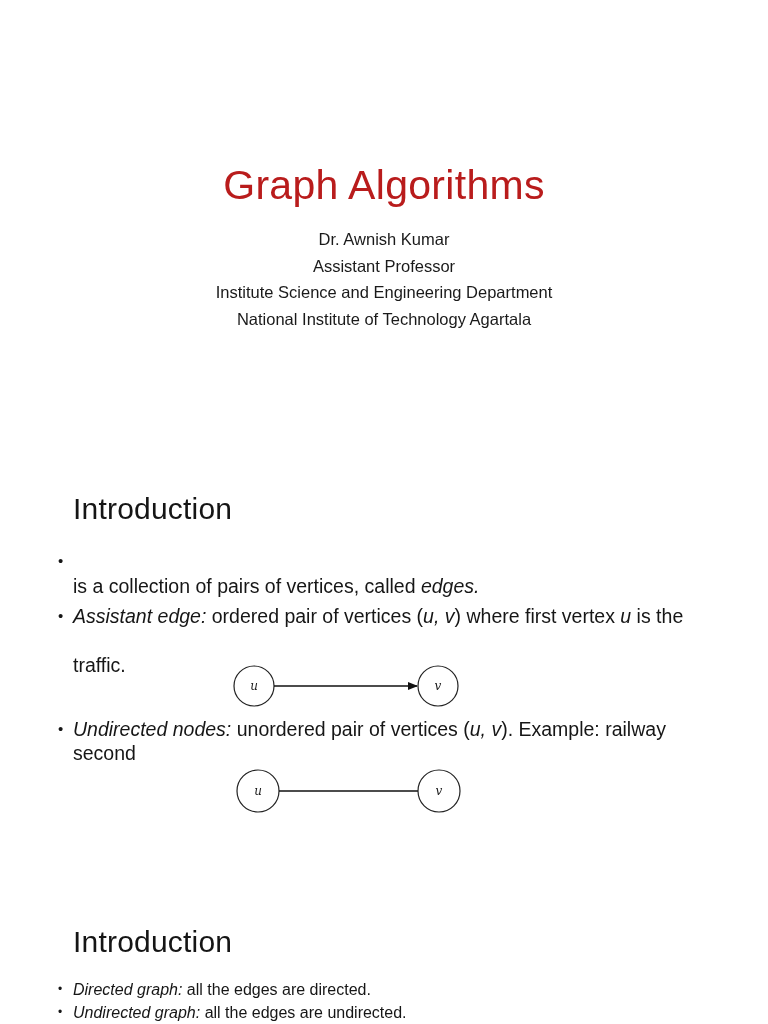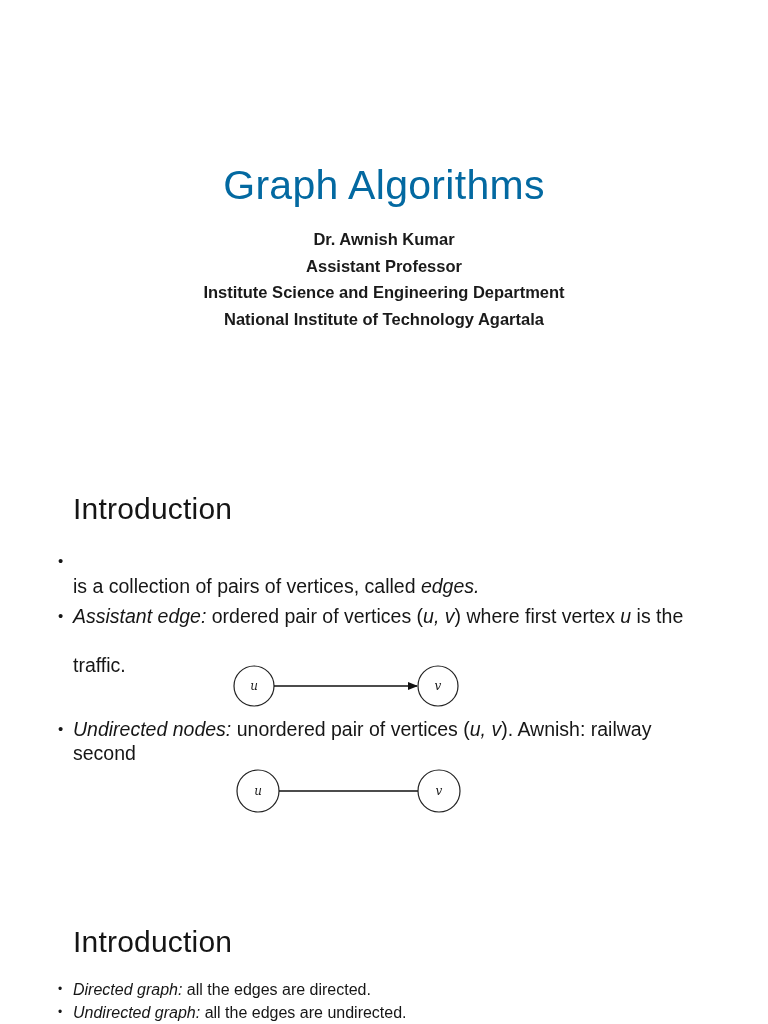--- a/index.html
+++ b/index.html
@@ -25,33 +25,32 @@
     .title-slide { top: 0; height: 384px; }
     .main-title {
       position: absolute;
       top: 162px;
       left: 0;
       width: 768px;
       text-align: center;
       font-size: 41px;
       font-weight: normal;
       letter-spacing: 0.3px;
-      color: #0369a1;
+      color: #b91c1c;
       margin: 0;
     }
     .subtitle-block {
       position: absolute;
       top: 226px;
       left: 0;
       width: 768px;
       text-align: center;
       font-size: 16.5px;
       line-height: 26.5px;
       color: #1a1a1a;
-      font-weight: bold;
     }
     .subtitle-line { display: block; }
 
     
     .intro-slide-1 { top: 384px; height: 500px; }
     .intro-slide-2 { top: 884px; height: 140px; }
     .slide-heading {
       position: absolute;
       left: 59px;
       font-size: 30px;
@@ -122,21 +121,21 @@
     <li class="bullet">
       <br>
       <span class="line"><span>is a collection of pairs of vertices, called </span><span class="it">edges.</span></span>
     </li>
     <li class="bullet" style="margin-top: 6px;">
       <span class="line"><span class="it">Assistant edge:</span><span> ordered pair of vertices (</span><span class="it">u, v</span><span>) where first vertex </span><span class="it">u</span><span> is the</span></span><br>
       <br>
       <span class="line"><span>traffic.</span></span>
     </li>
     <li class="bullet" style="margin-top: 39px;">
-      <span class="line"><span class="it">Undirected nodes:</span><span> unordered pair of vertices (</span><span class="it">u, v</span><span>). Awnish: railway</span></span><br>
+      <span class="line"><span class="it">Undirected nodes:</span><span> unordered pair of vertices (</span><span class="it">u, v</span><span>). Example: railway</span></span><br>
       <span class="line"><span>second</span></span>
     </li>
   </ul>
 
   <div class="diagram" style="left: 228px; top: 276px;">
     <svg width="240" height="50" viewBox="0 0 240 50">
       <defs>
         <marker id="arrowhead" markerWidth="10" markerHeight="8" refX="9" refY="4" orient="auto" markerUnits="userSpaceOnUse">
           <polygon points="0 0, 10 4, 0 8" fill="#111"></polygon>
         </marker>

